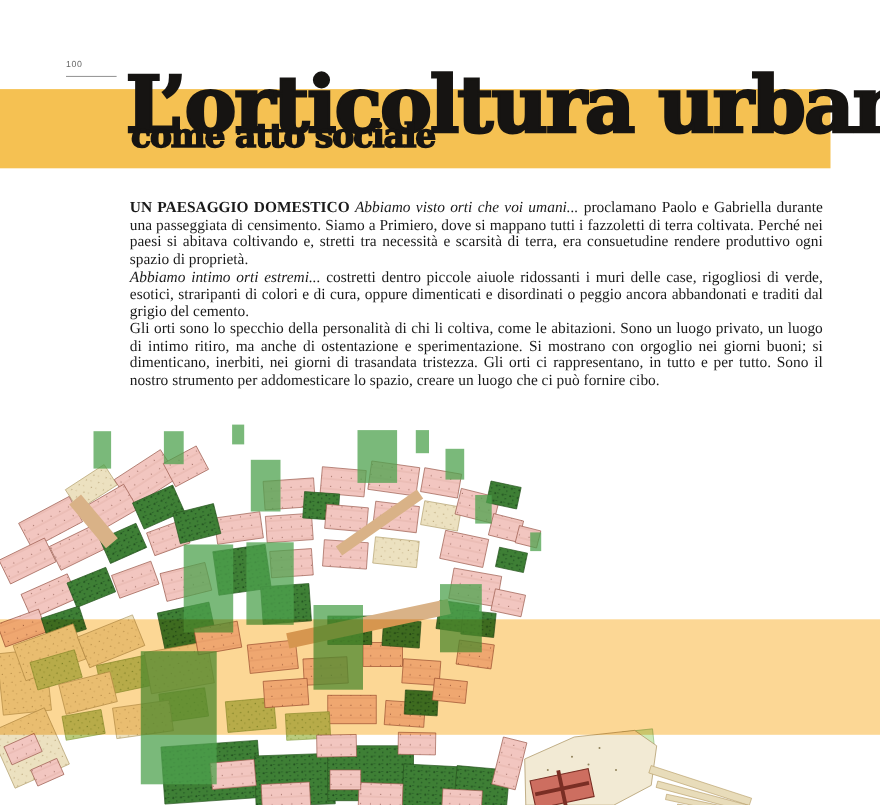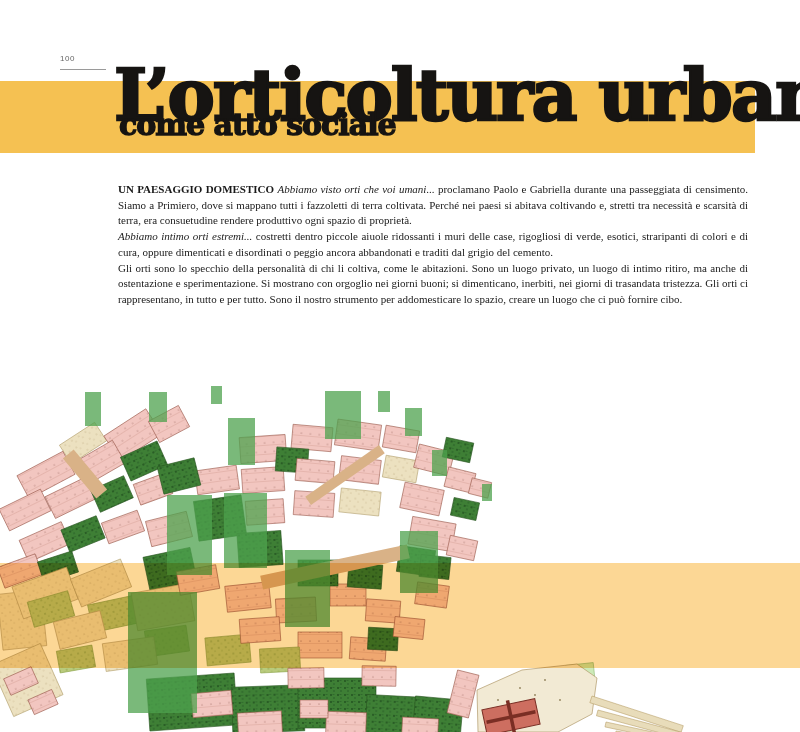--- a/index.html
+++ b/index.html
@@ -24,21 +24,21 @@
     -webkit-text-stroke:2.4px #161412;
   }
   .sub-title{
     position:absolute;left:119px;top:110px;margin:0;white-space:nowrap;
     font-family:"DejaVu Serif",serif;font-weight:bold;font-size:30px;line-height:1;
     color:#161412;letter-spacing:-1px;
     -webkit-text-stroke:1.4px #161412;
   }
   .body-text{
     position:absolute;left:118px;top:182px;width:630px;
-    font-size:11px;line-height:15.7px;text-align:justify;
+    font-size:14px;line-height:15.7px;text-align:justify;
   }
   .body-text p{margin:0;}
   .seg-bold{font-weight:bold;}
   .seg-italic{font-style:italic;}
   .map-svg{position:absolute;left:0;top:375px;width:800px;height:357px;}
 </style>
 </head>
 <body>
 
 <div class="page">

